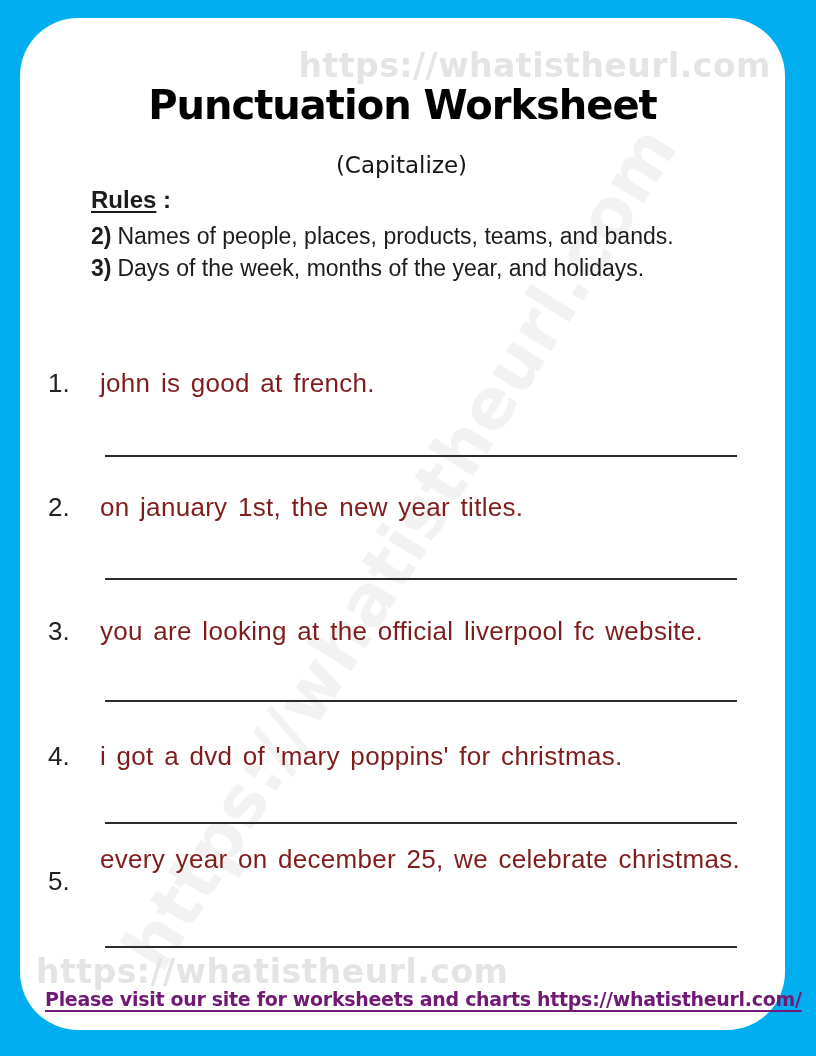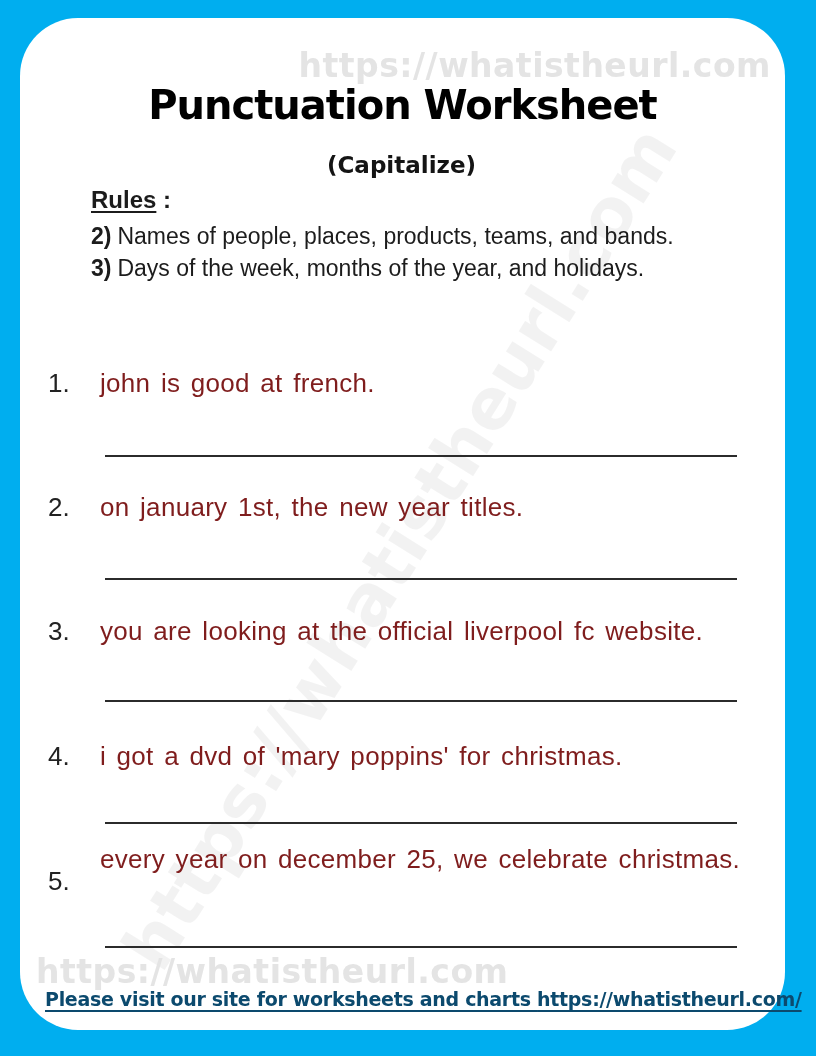--- a/index.html
+++ b/index.html
@@ -65,21 +65,21 @@
     letter-spacing: -1px;
     color: #000000;
   }
   .subtitle {
     position: absolute;
     left: 20px;
     width: 763px;
     top: 152px;
     text-align: center;
     font-family: "DejaVu Sans", sans-serif;
-    font-weight: bold;
+    font-weight: normal;
     font-size: 23px;
     color: #141414;
   }
   
   .rules {
     position: absolute;
     left: 65px;
     top: 186px;
     width: 700px;
     margin-left: 26px;
@@ -130,21 +130,21 @@
   }
   
   .footer {
     position: absolute;
     left: 45px;
     top: 988px;
     font-family: "DejaVu Sans", sans-serif;
     font-weight: bold;
     font-size: 19px;
     letter-spacing: -0.3px;
-    color: #0c4a6e;
+    color: #701a75;
     white-space: nowrap;
     text-decoration: underline;
     text-decoration-thickness: 2px;
     text-underline-offset: 4px;
   }
 </style>
 </head>
 <body>
 
 <div class="sheet"></div>

